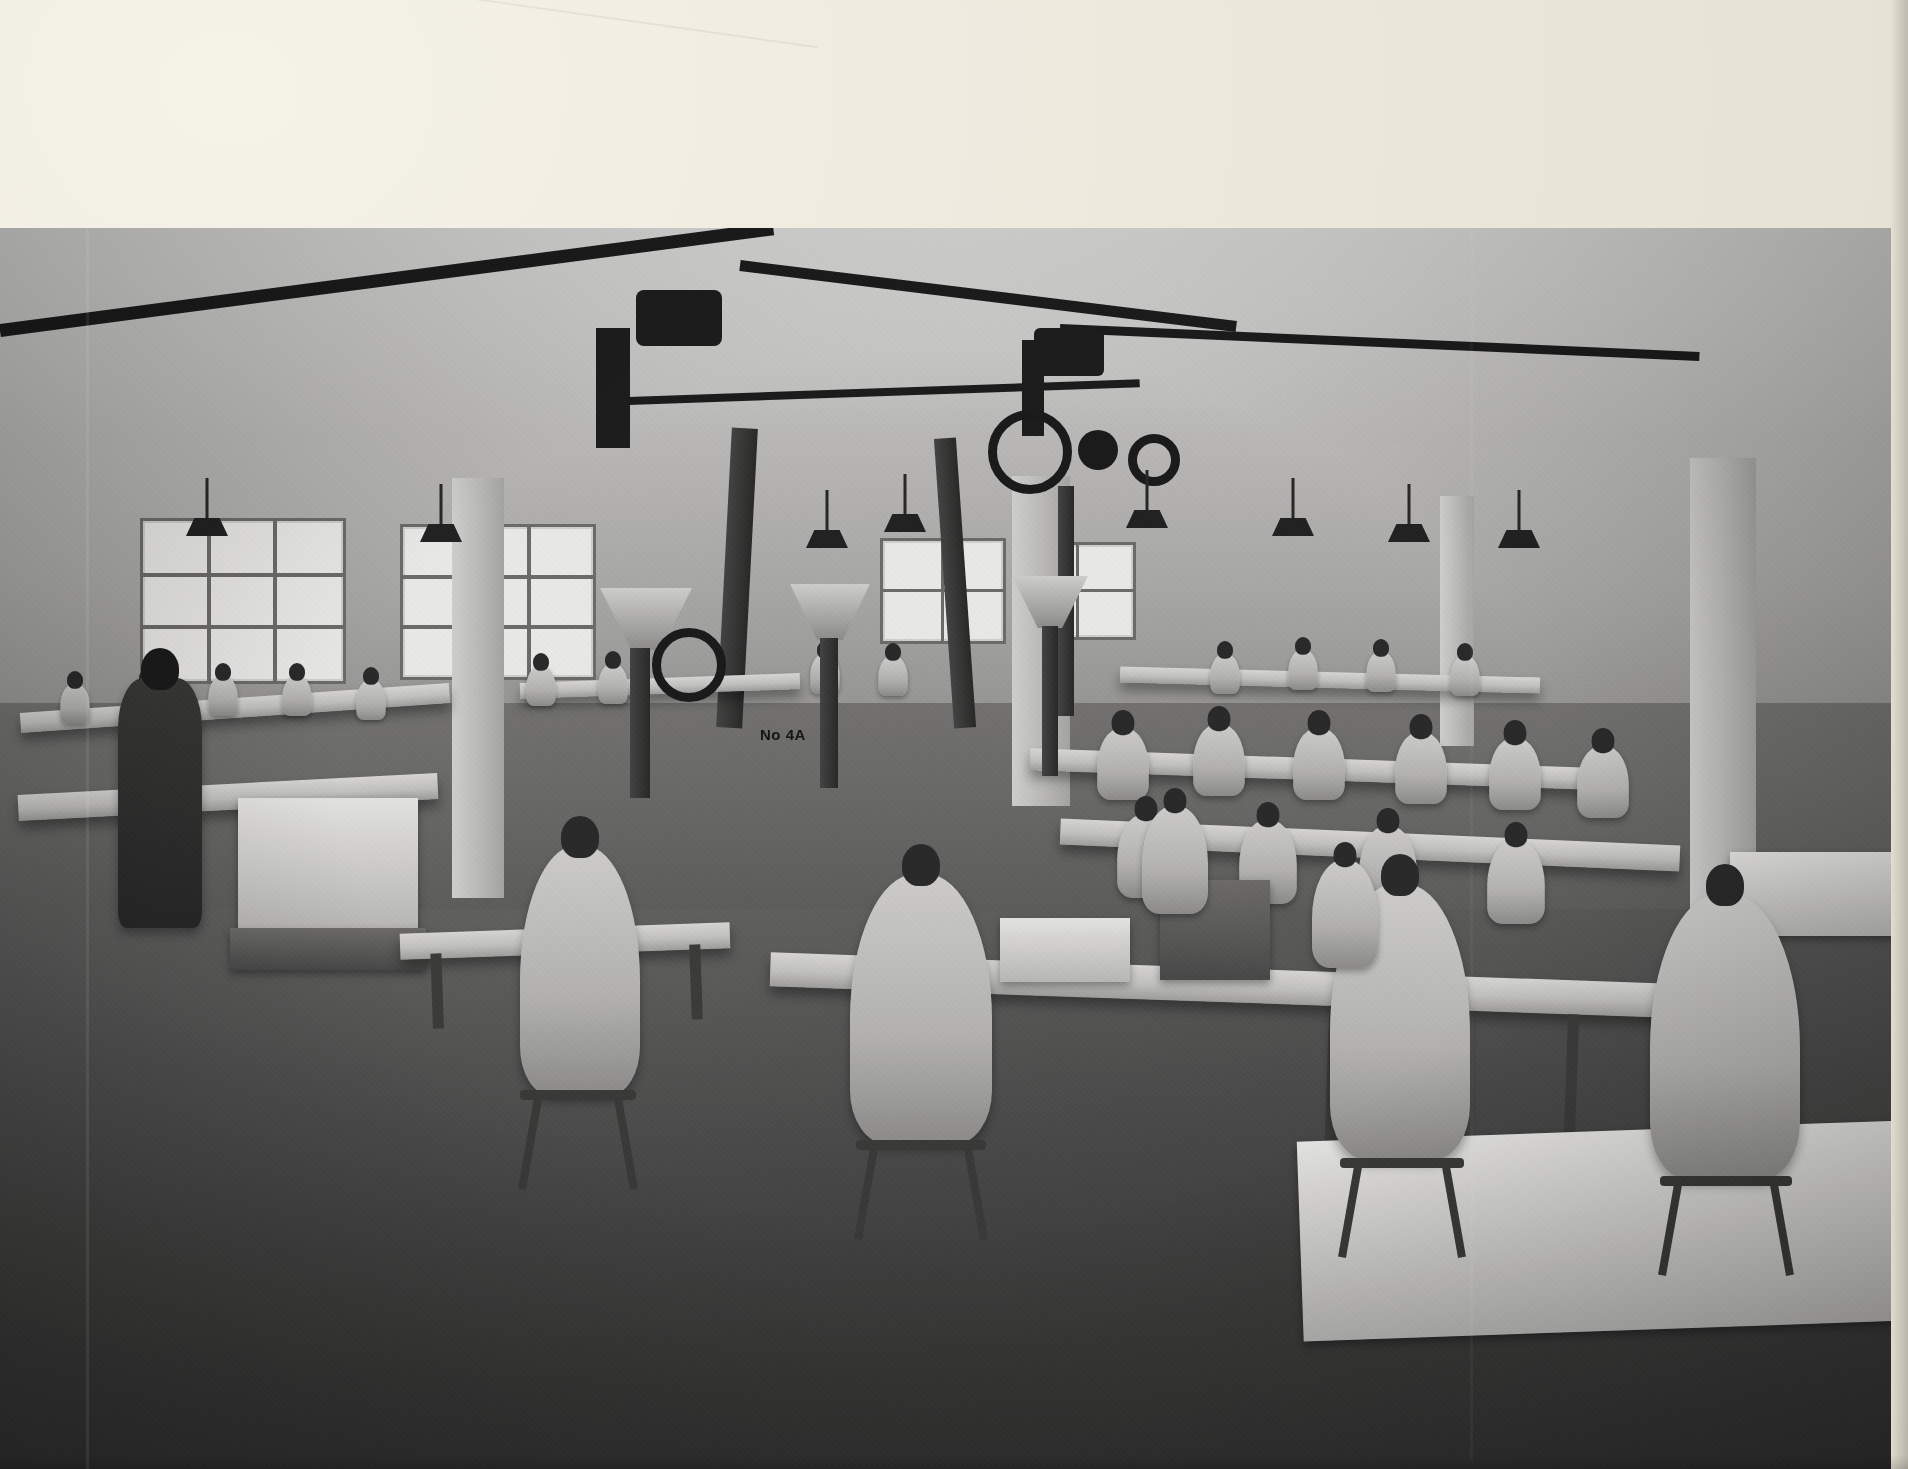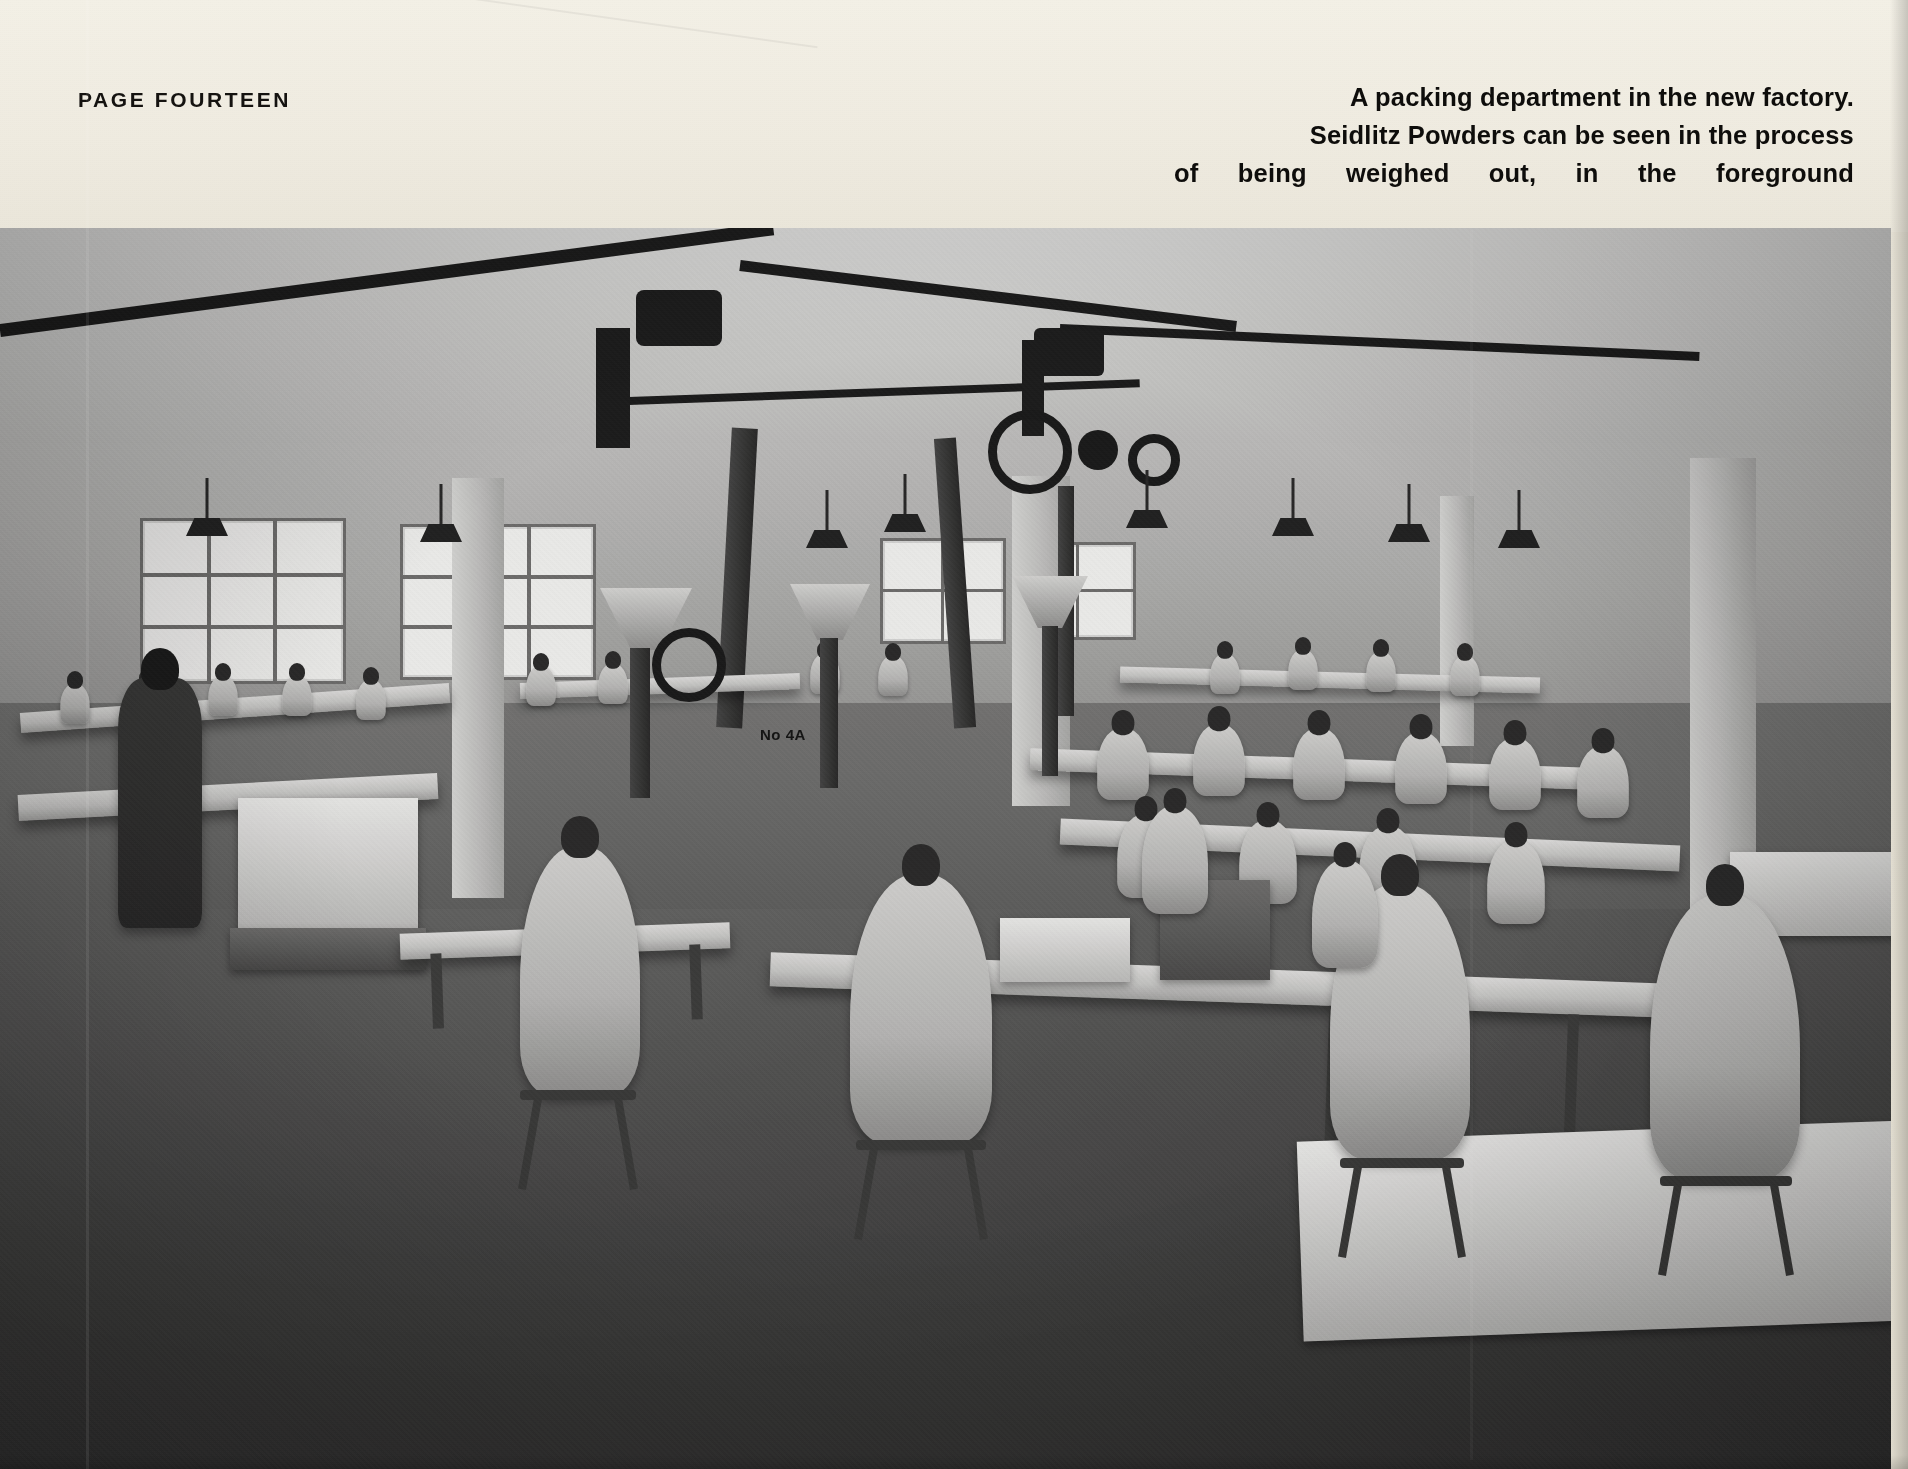--- a/index.html
+++ b/index.html
@@ -220,30 +220,20 @@
     position:absolute;
     color:#171613; font-size:15px; font-weight:bold;
     letter-spacing:.5px;
   }
 </style>
 </head>
 <body>
 
 <div class="page">
 
-  <div class="caption-band">
-
-    <div class="page-number">PAGE FOURTEEN</div>
-
-    <div class="caption">
-      <span class="line">A packing department in the new factory.</span>
-      <span class="line">Seidlitz Powders can be seen in the process</span>
-      <span class="line justify">of being weighed out, in the foreground</span>
-    </div>
-  </div>
 
   <div class="photo">
     <div class="ph-inner">
 
       <div class="ceiling"></div>
       <div class="backwall"></div>
       <div class="floor"></div>
 
       <div class="window" style="left:140px; top:290px; width:200px; height:160px;">
         <div class="mullion-v" style="left:64px; top:0; width:4px; height:100%;"></div>

